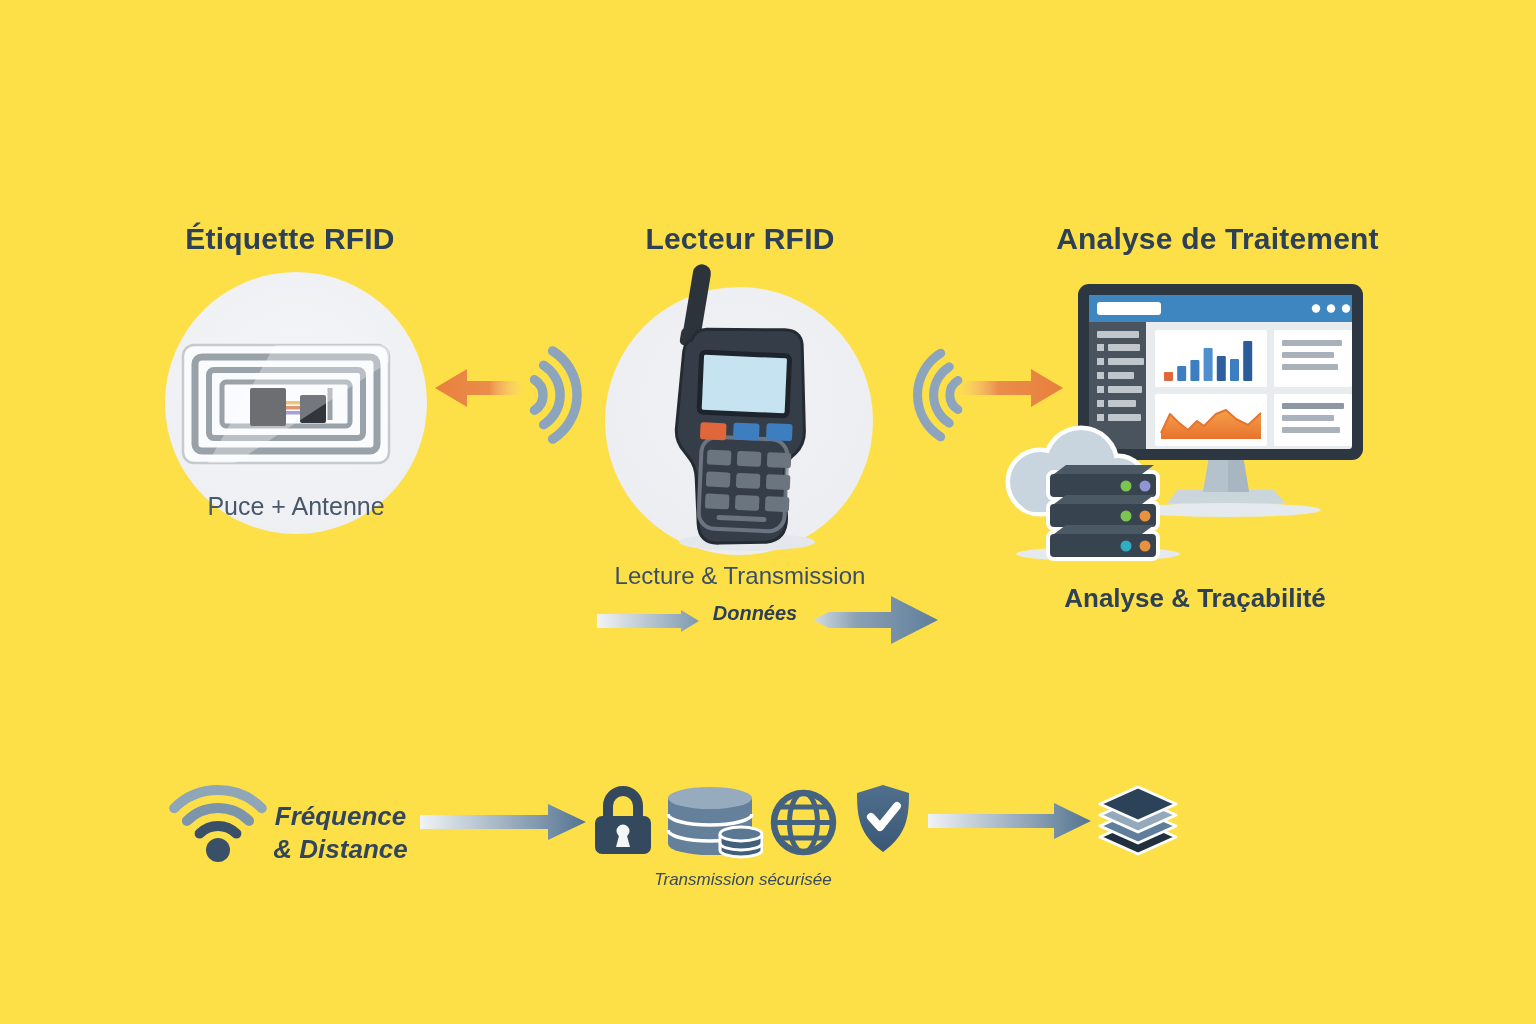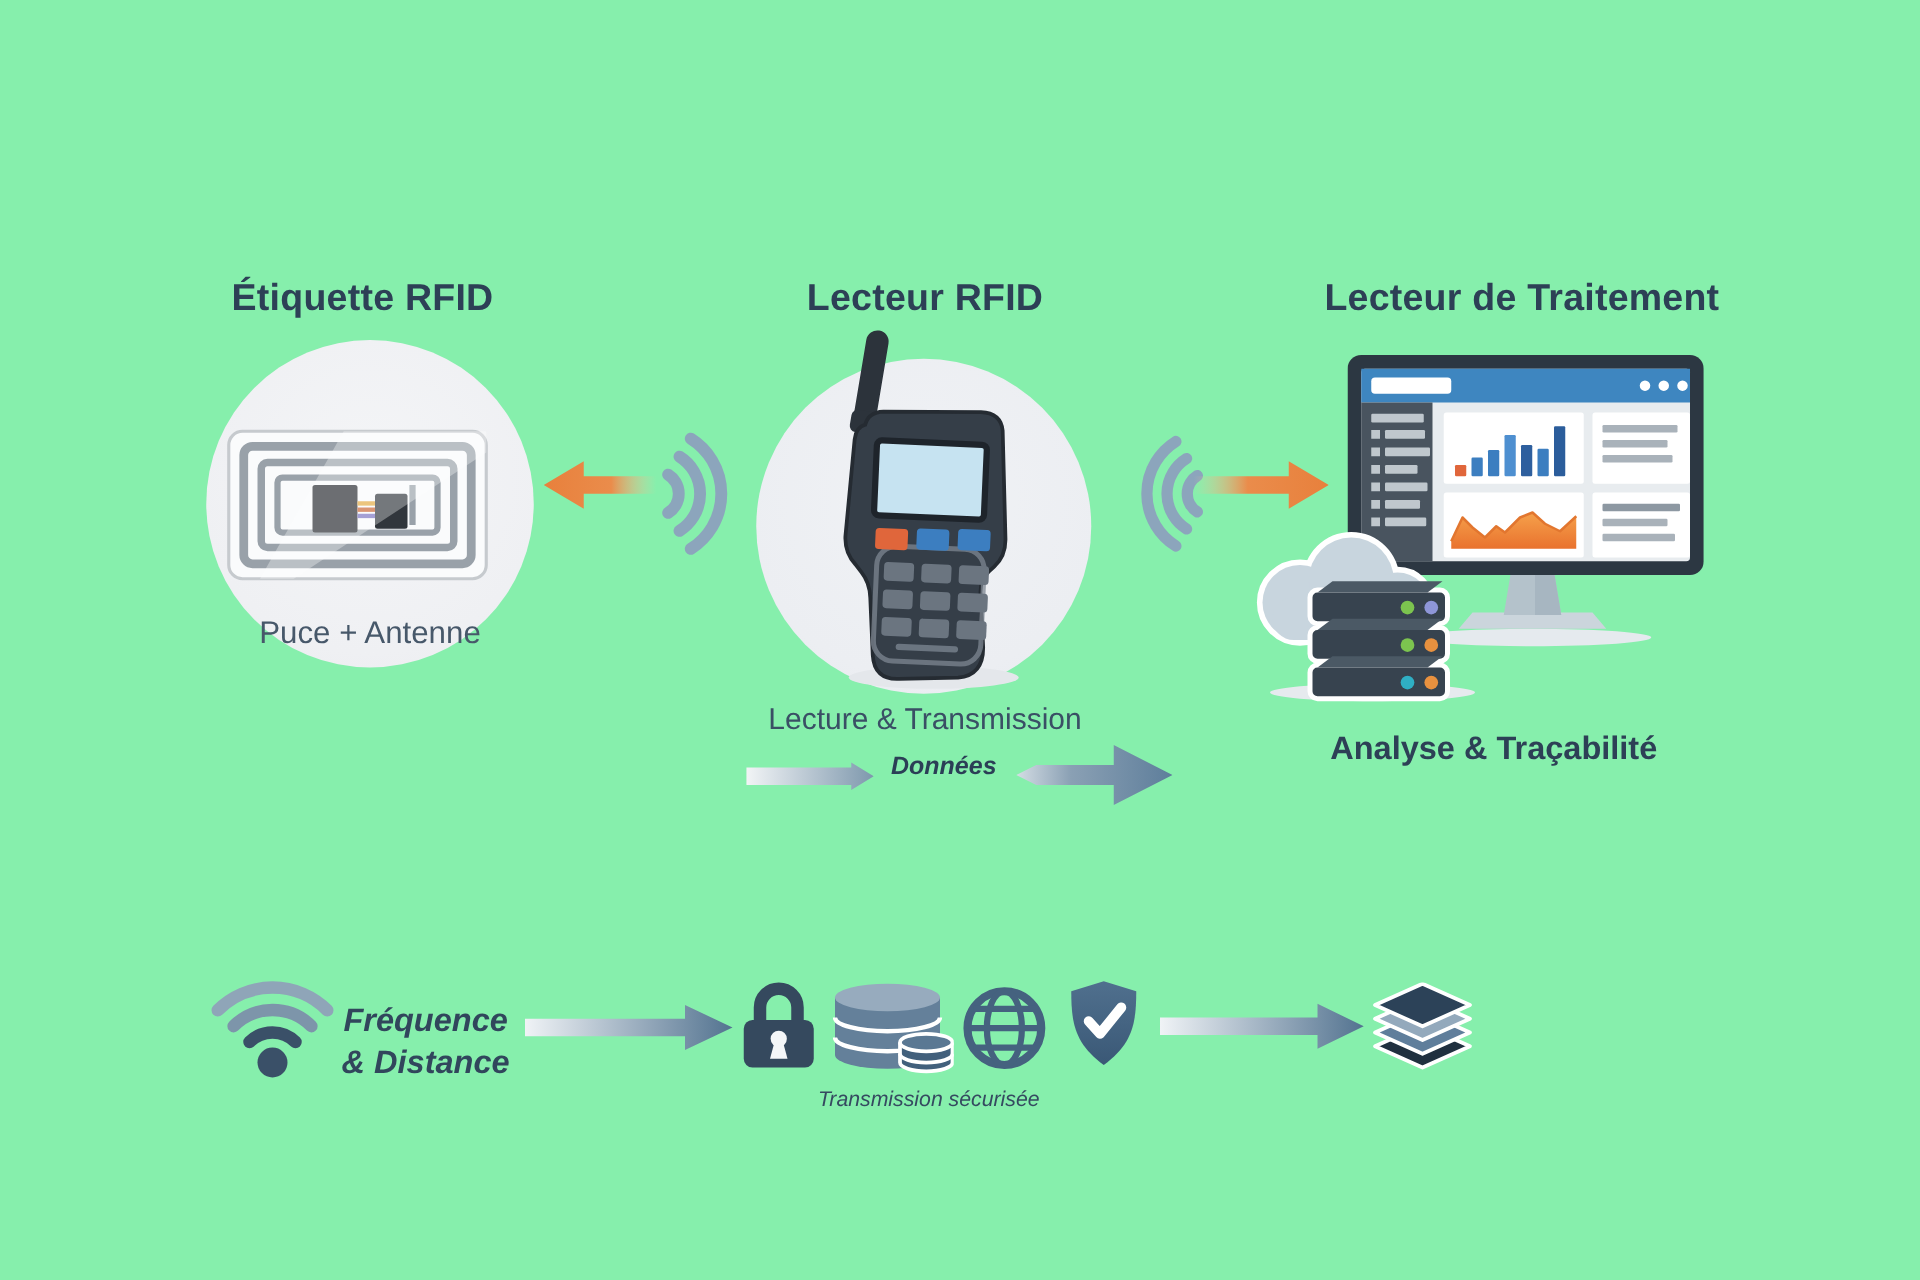--- a/index.html
+++ b/index.html
@@ -1,17 +1,17 @@
 <!DOCTYPE html>
 <html><head>
 <meta charset="utf-8">
 <style>
   html,body{margin:0;padding:0;background:#fff;}
   #canvas{
-    position:relative;width:1536px;height:1024px;background:#86efac;overflow:hidden;
+    position:relative;width:1536px;height:1024px;background:#fde047;overflow:hidden;
     font-family:"Liberation Sans","DejaVu Sans",sans-serif;
   }
   .abs{position:absolute;}
   .title{
     font-size:30px;font-weight:700;color:#2D4056;text-align:center;letter-spacing:.2px;
   }
   .caption{font-size:25px;color:#47586A;text-align:center;}
   .caption-sm{font-size:24px;color:#3A4F65;text-align:center;}
   .caption-strong{font-size:26px;font-weight:700;color:#2D4056;text-align:center;}
   .flow-label{font-size:20px;font-weight:700;font-style:italic;color:#2B3F56;text-align:center;}
@@ -22,21 +22,21 @@
   .tag-circle{background:radial-gradient(circle at 50% 42%, #F4F5F7 0%, #EFF0F3 70%, #EAEBEF 100%);}
   .reader-circle{background:radial-gradient(circle at 50% 42%, #F0F2F5 0%, #ECEEF2 70%, #E7EAEF 100%);}
 </style>
 </head>
 <body>
 
 <div id="canvas">
 
   <div class="abs title" style="left:130px;top:222px;width:320px;">Étiquette RFID</div>
   <div class="abs title" style="left:580px;top:222px;width:320px;">Lecteur RFID</div>
-  <div class="abs title" style="left:1030px;top:222px;width:375px;">Lecteur de Traitement</div>
+  <div class="abs title" style="left:1030px;top:222px;width:375px;">Analyse de Traitement</div>
 
   <div class="abs circle-bg tag-circle" style="left:165px;top:272px;width:262px;height:262px;"></div>
   <svg class="abs" style="left:180px;top:340px;" width="212" height="128" viewBox="0 0 212 128">
     <rect x="3" y="5" width="206" height="118" rx="11" fill="#FAFBFC" stroke="#C6CACE" stroke-width="2.5"></rect>
     <g fill="none" stroke="#99A1A9">
       <rect x="15" y="17" width="182" height="94" rx="7" stroke-width="7"></rect>
       <rect x="29" y="30" width="154" height="68" rx="5" stroke-width="6"></rect>
       <rect x="42" y="42" width="128" height="44" rx="4" stroke-width="5"></rect>
       <path d="M150,48 L150,80" stroke-width="5"></path>
     </g>

